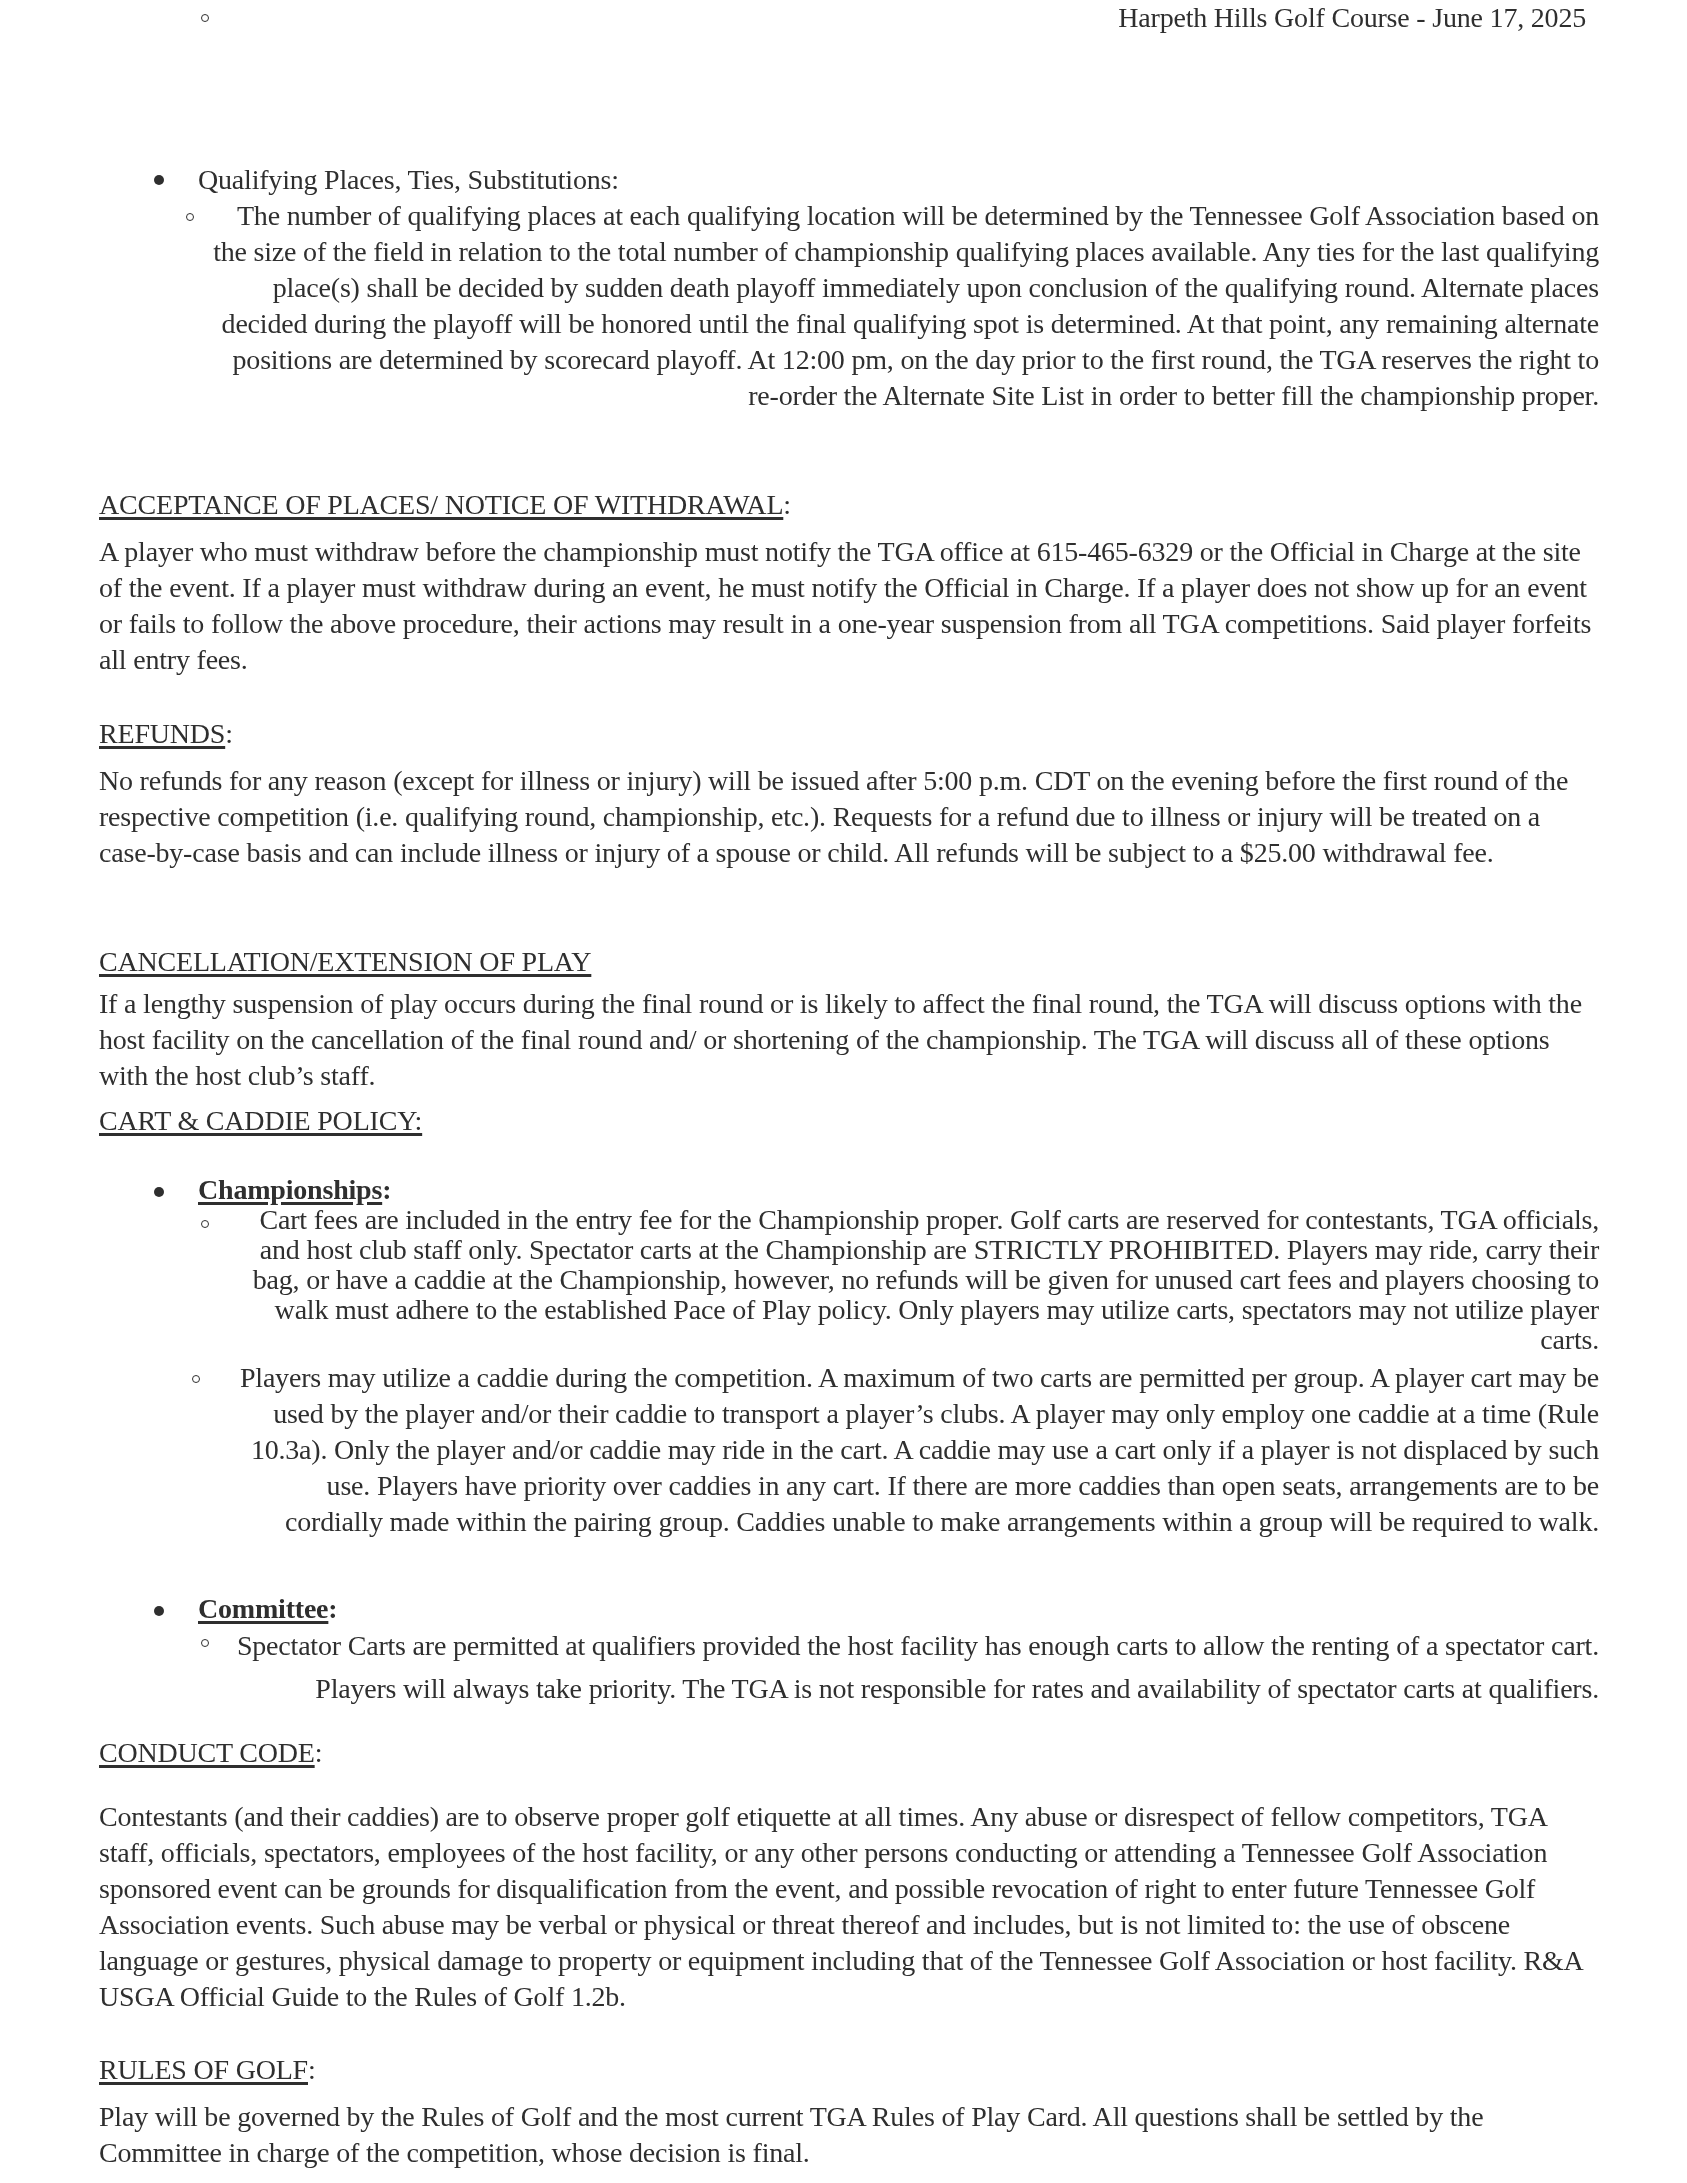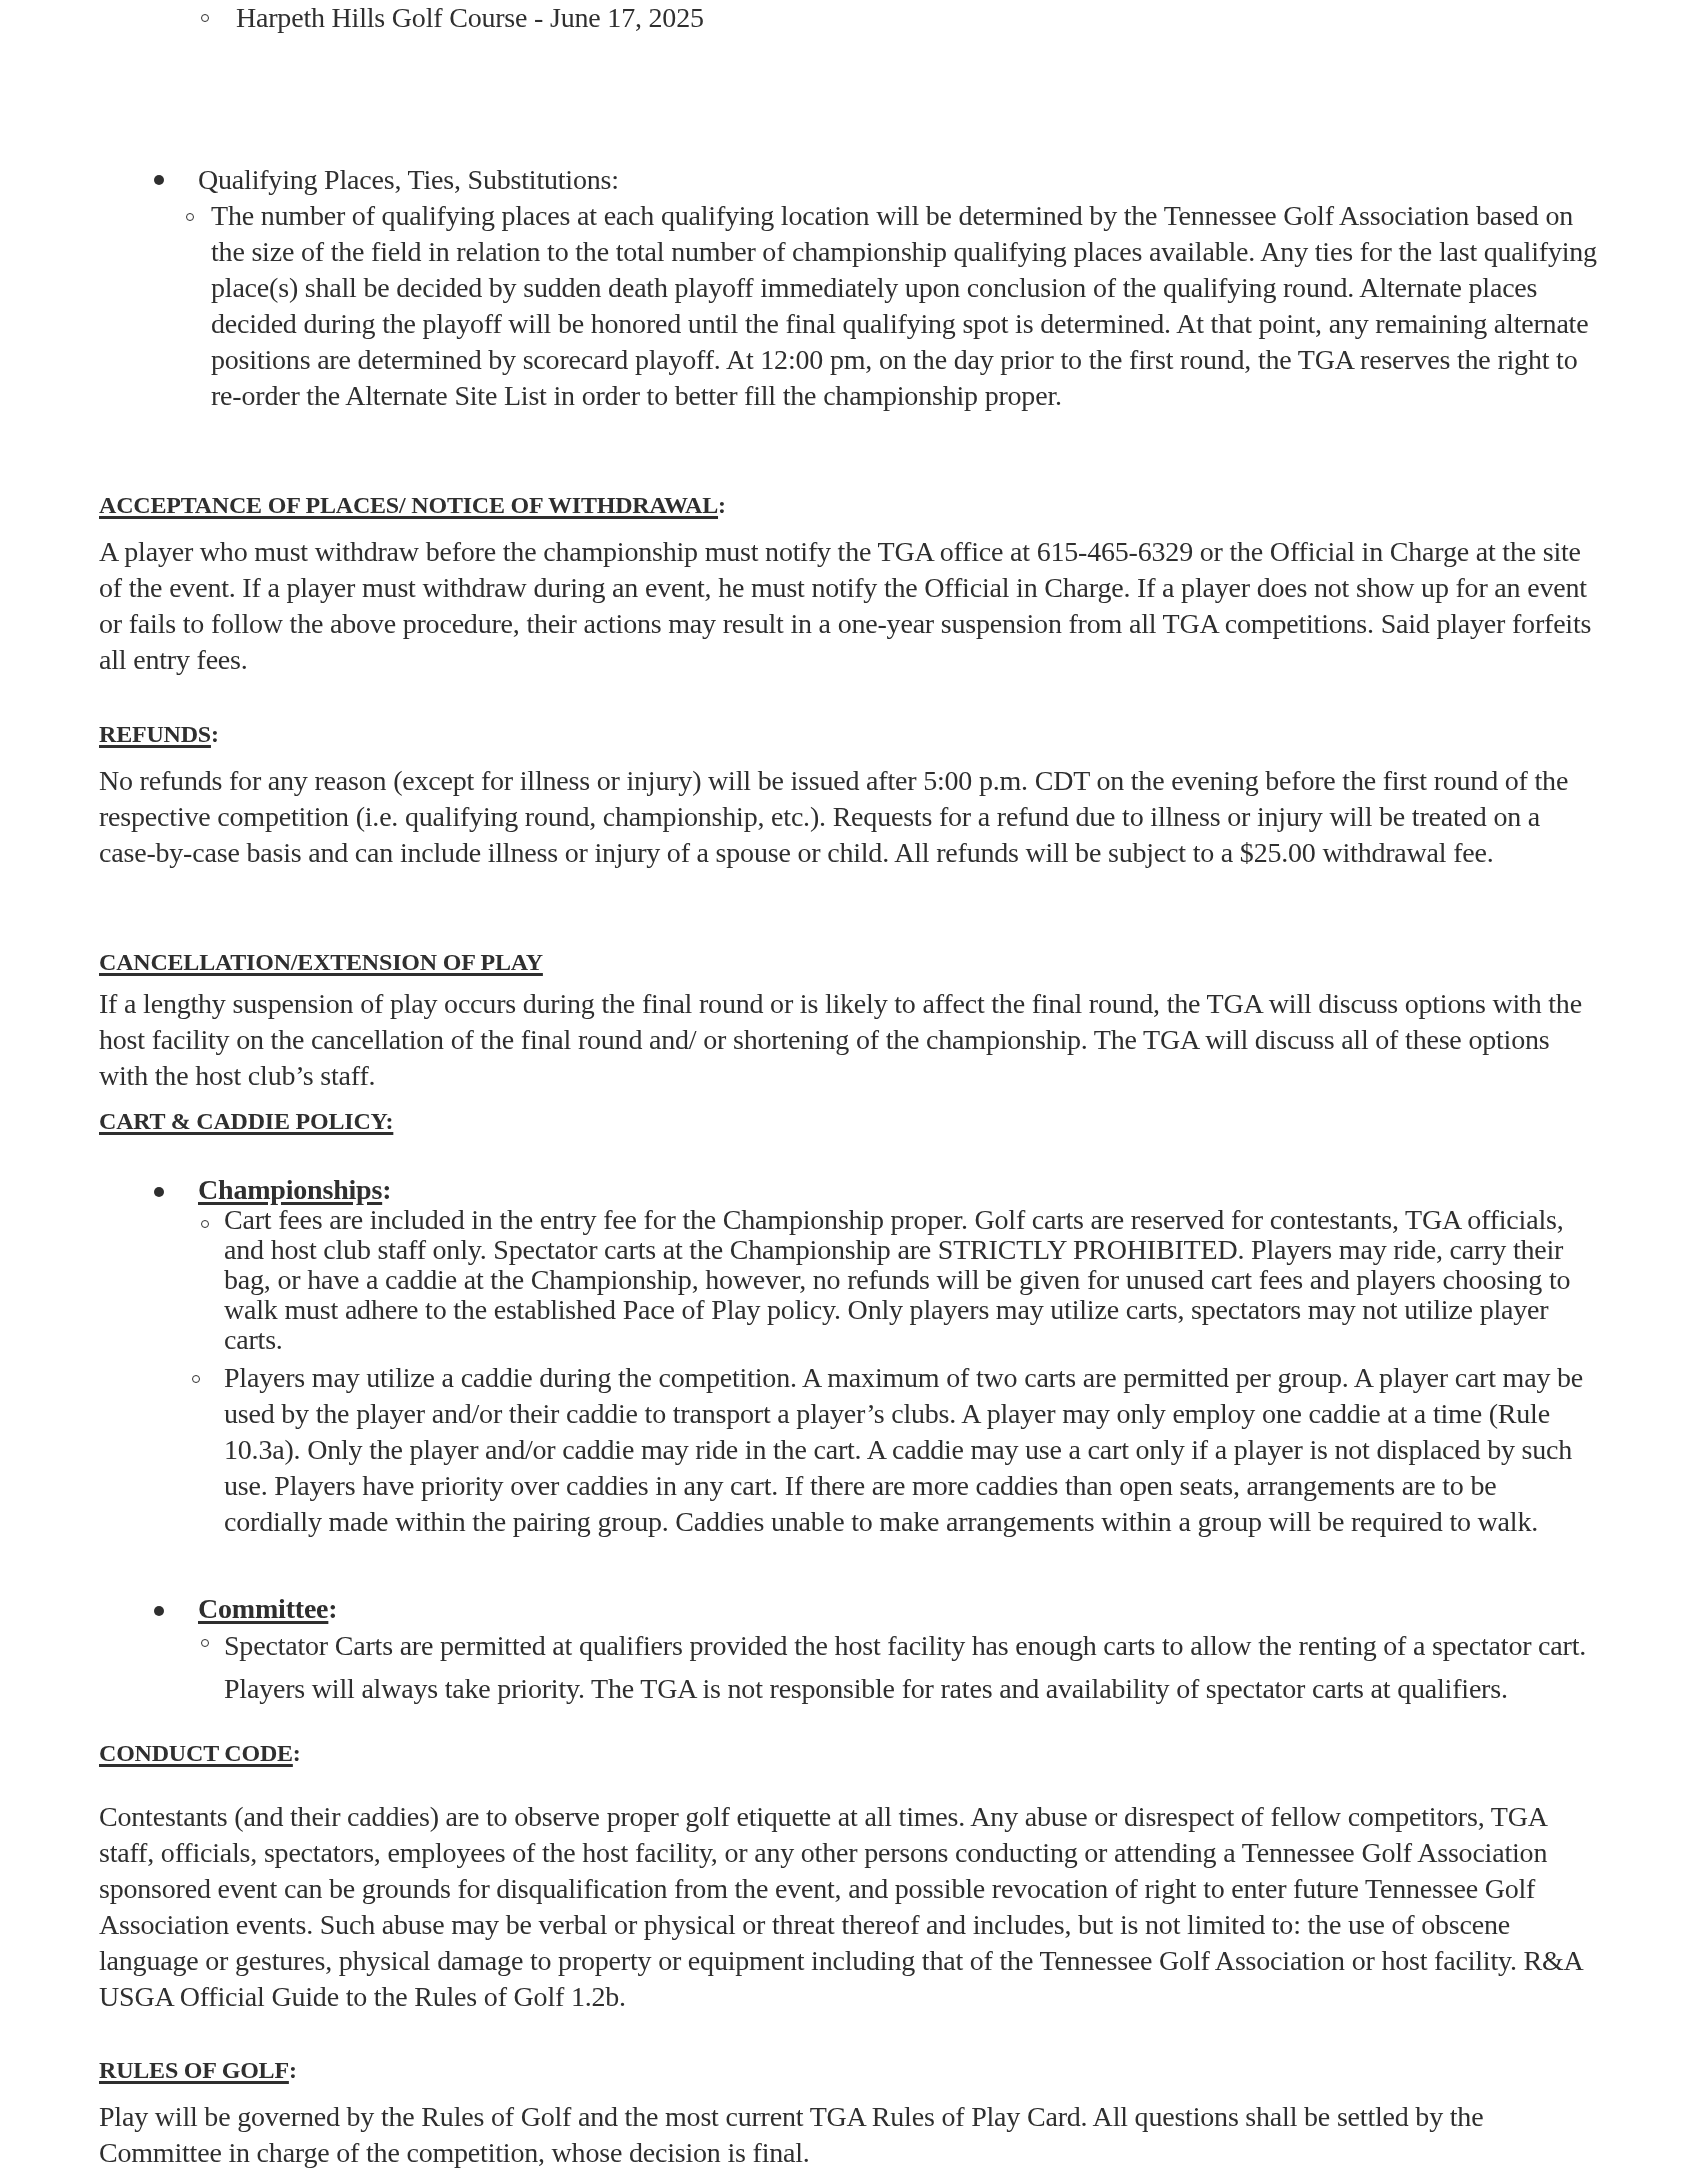--- a/index.html
+++ b/index.html
@@ -5,25 +5,25 @@
   html, body { margin: 0; padding: 0; background: #ffffff; }
   body {
     width: 1687px; height: 2183px; overflow: hidden; position: relative;
     font-family: "Liberation Serif", "DejaVu Serif", serif;
     color: #2f2f2f;
     font-size: 28px;
     letter-spacing: -0.2px;
   }
   .page { position: absolute; left: 0; top: 0; width: 1687px; height: 2183px; }
   .para { position: absolute; left: 99px; width: 1493px; line-height: 36px; }
-  .head { position: absolute; left: 99px; font-weight: bold; font-size: 24px; line-height: 34px; }
+  .head { position: absolute; left: 99px; font-weight: normal; font-size: 28px; line-height: 34px; }
   .head .u { text-decoration: underline; text-decoration-thickness: 2.5px; text-underline-offset: 3.4px; }
   .bullet-disc { position: absolute; width: 10px; height: 10px; border-radius: 50%; background: #2f2f2f; }
   .bullet-circ { position: absolute; width: 8.4px; height: 8.4px; border-radius: 50%; border: 1.7px solid #2f2f2f; box-sizing: border-box; }
-  .sub-text { position: absolute; line-height: 36px; }
+  .sub-text { position: absolute; line-height: 36px; text-align: right; }
   .italic { font-style: italic; }
   .ul { text-decoration-thickness: 1.7px; text-underline-offset: 3.4px; }
   .bold-ul { font-weight: bold; text-decoration: underline; text-decoration-thickness: 2.5px; text-underline-offset: 3.4px; }
 </style>
 </head>
 <body>
 
 <div class="page">
 
   <span class="bullet-circ" style="left:201px; top:13.5px;"></span>

